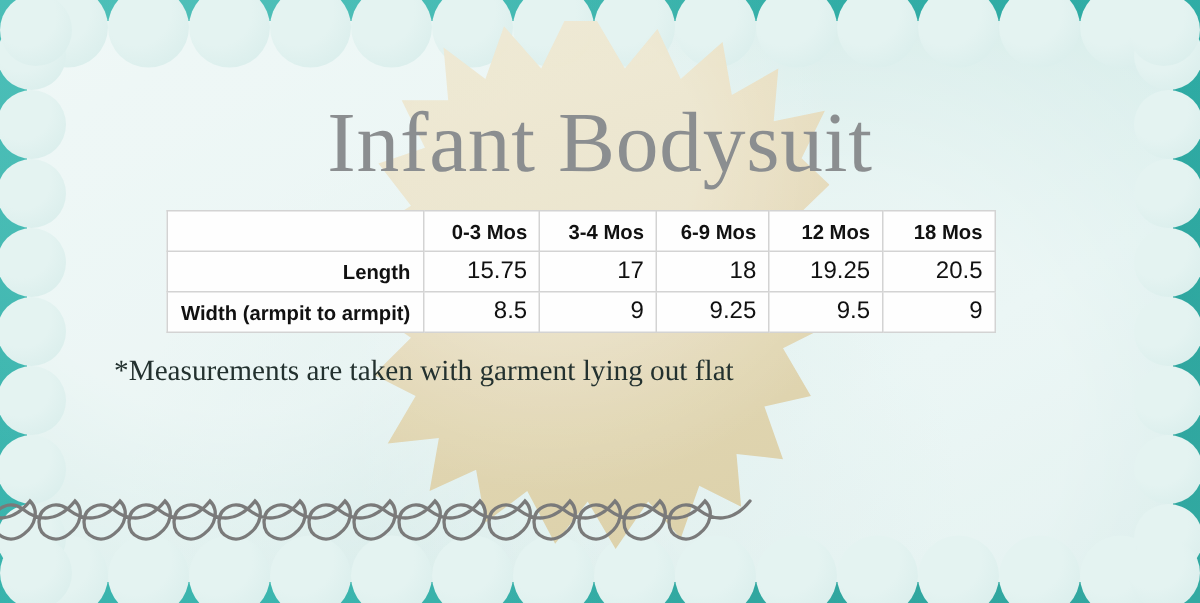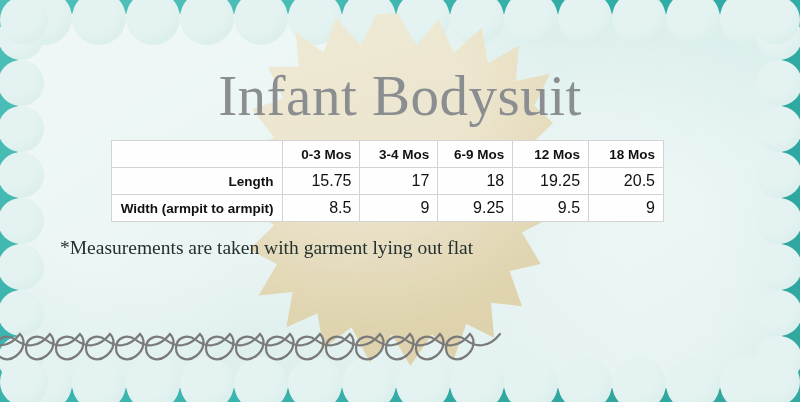--- a/index.html
+++ b/index.html
@@ -73,21 +73,21 @@
     padding:4px 8px 4px 6px;
     text-align:right;height:18px;background:#fefefe;
   }
   table.sizes td.rowlabel{font-weight:bold;font-size:13.5px;}
   table.sizes td.colhead{font-weight:bold;font-size:13.5px;}
   table.sizes td.corner{background:#fefefe;}
   .c0{width:171px;} .c1{width:78px;} .c2{width:78px;}
   .c3{width:75px;} .c4{width:76px;} .c5{width:75px;}
 
   
-  .notes{position:absolute;left:60px;top:233px;width:690px;}
+  .notes{position:absolute;left:76px;top:233px;width:690px;}
   .note{
     font-family:"Liberation Serif", serif;
     font-size:19.5px;line-height:30px;color:#23312f;white-space:nowrap;
   }
 
   
   .loops{position:absolute;left:0;top:312px;width:800px;height:60px;}
 </style>
 </head>
 <body>

